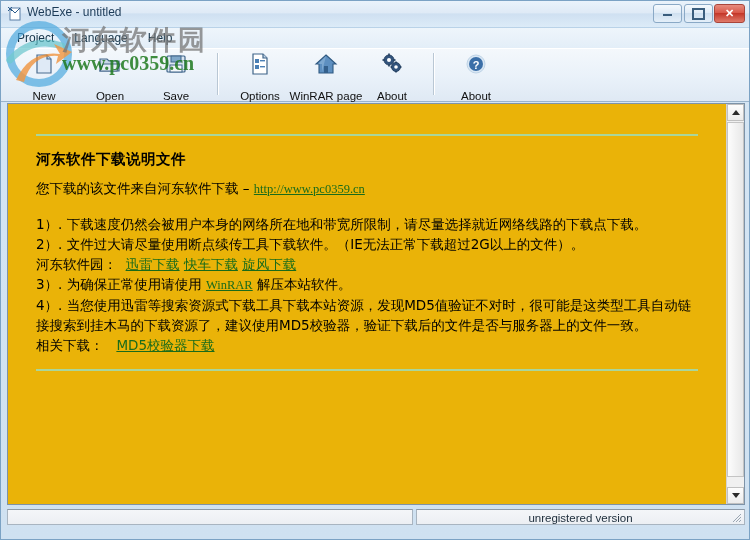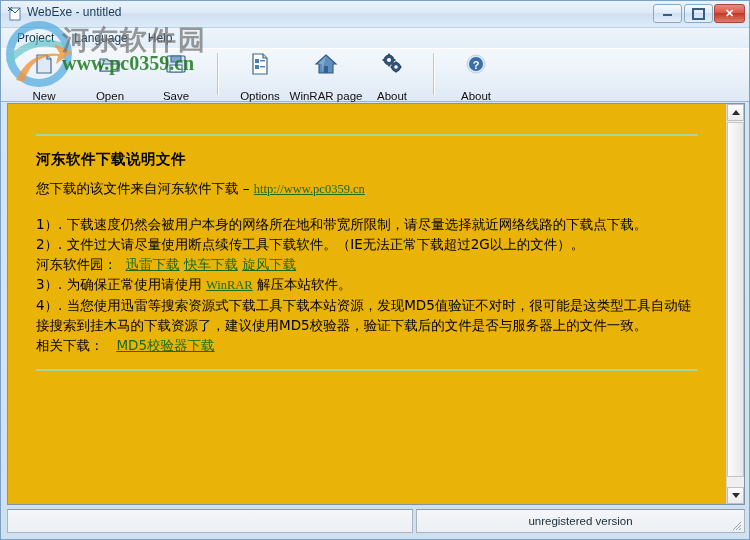--- a/index.html
+++ b/index.html
@@ -222,26 +222,26 @@
   
   #statusbar {
     position: absolute;
     left: 6px; top: 508px;
     width: 738px; height: 22px;
     display: flex;
     gap: 3px;
   }
   .sb-panel {
     box-sizing: border-box;
-    height: 24px;
+    height: 16px;
     border: 1px solid #a8b4c0;
     border-top-color: #8d9aa8;
     background: linear-gradient(to bottom, #f4f6f9 0%, #eceff3 100%);
     display: flex;
-    align-items: center;
+    align-items: flex-end;
     justify-content: center;
     font-size: 11.5px;
     color: #20303e;
     position: relative;
   }
   #sb-left { width: 406px; }
   #sb-right { flex: 1 1 auto; }
   #grip {
     position: absolute;
     right: 2px; bottom: 1px;

